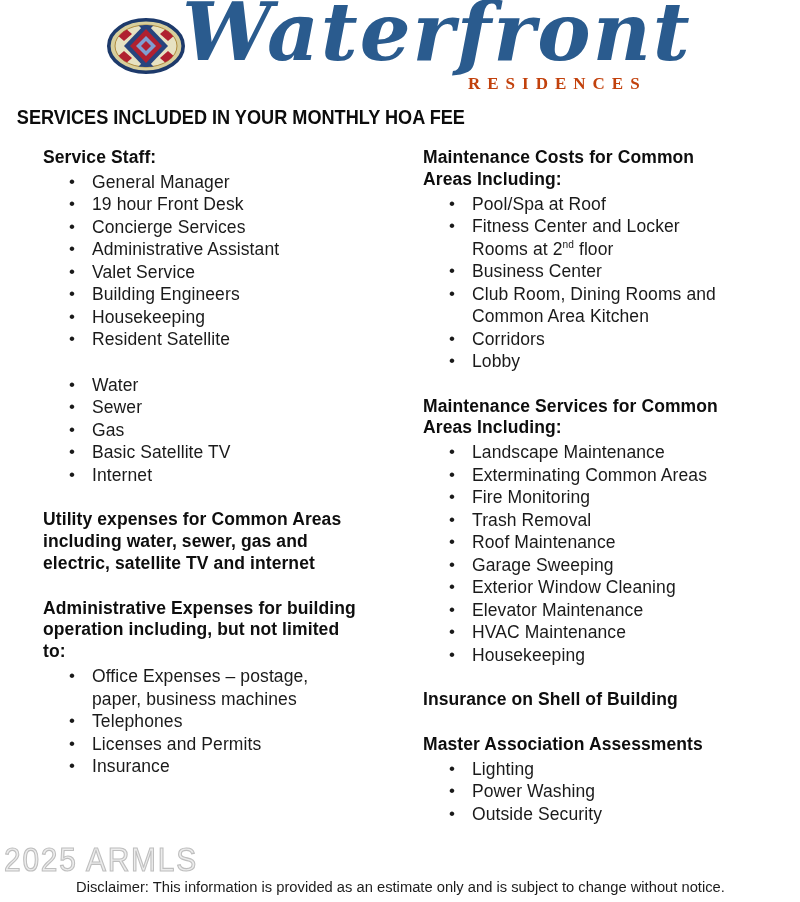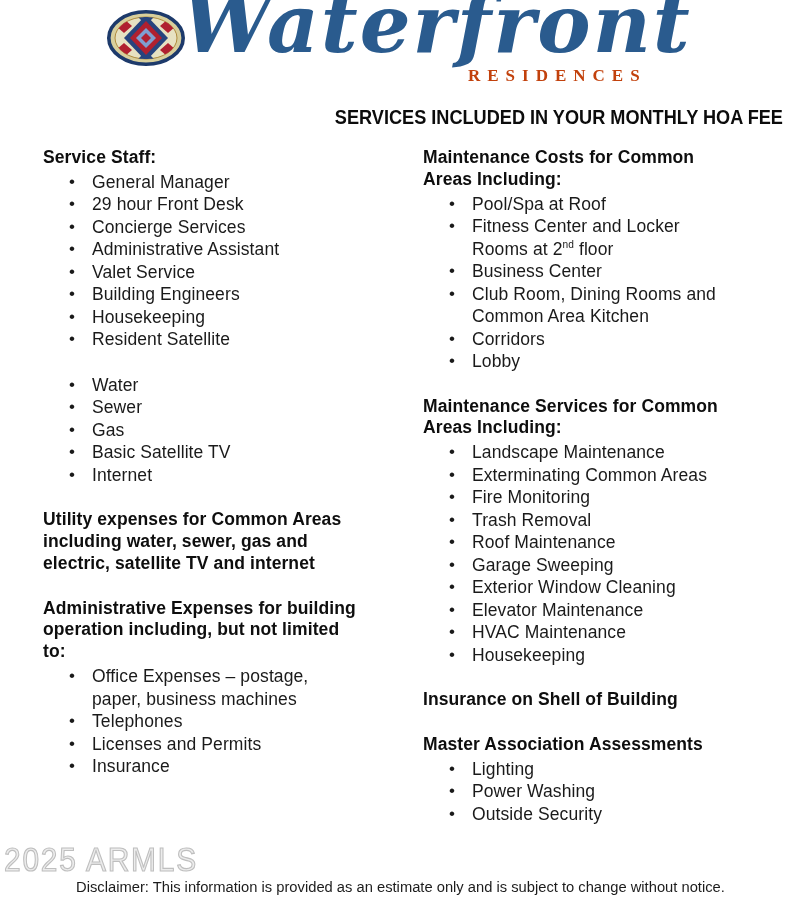--- a/index.html
+++ b/index.html
@@ -1,34 +1,34 @@
 <!DOCTYPE html>
 <html><head>
 <meta charset="utf-8">
 <style>
   html,body{margin:0;padding:0;background:#fff;}
   .page{
     position:relative;width:800px;height:902px;background:#ffffff;
     overflow:hidden;font-family:"Liberation Sans",sans-serif;color:#141414;
   }
   
-  .logo-area{position:absolute;top:0;left:0;width:800px;height:104px;}
+  .logo-area{position:absolute;top:8px;left:0;width:800px;height:104px;}
   .emblem{position:absolute;left:106px;top:9px;width:80px;height:58px;}
   .logo-script{
     position:absolute;left:182px;top:-18px;width:620px;
     font-family:"DejaVu Serif",serif;font-style:italic;font-weight:bold;
     font-size:80px;line-height:1.06;letter-spacing:2px;white-space:nowrap;
   }
   .logo-sub{
     position:absolute;left:468px;top:66px;
     font-family:"Liberation Serif",serif;font-weight:700;
     font-size:17px;letter-spacing:7px;white-space:nowrap;
   }
   
-  .title-row{position:absolute;top:106px;left:0;width:800px;display:flex;justify-content:flex-end;}
+  .title-row{position:absolute;top:106px;left:0;width:800px;display:flex;justify-content:flex-start;}
   .title{
     font-weight:bold;font-size:19.5px;letter-spacing:0px;color:#0c0c0c;
     transform:scaleX(0.93);transform-origin:center;white-space:nowrap;
   }
   
   .content{position:absolute;top:147px;left:43px;width:748px;display:flex;gap:20px;}
   .col{width:360px;flex:0 0 auto;}
   .col.right{width:368px;}
   .section{margin:0 0 23px 0;}
   .heading{
@@ -92,21 +92,21 @@
   <div class="title-row">
     <div class="title">SERVICES INCLUDED IN YOUR MONTHLY HOA FEE</div>
   </div>
 
   <div class="content">
     <div class="col left">
         <div class="section">
           <div class="heading">Service Staff:</div>
           <ul class="blist">
             <li>General Manager</li>
-            <li>29 hour Front Desk</li>
+            <li>19 hour Front Desk</li>
             <li>Concierge Services</li>
             <li>Administrative Assistant</li>
             <li>Valet Service</li>
             <li>Building Engineers</li>
             <li>Housekeeping</li>
             <li>Resident Satellite</li>
           </ul>
         </div>
         <div class="section">
           <ul class="blist">

